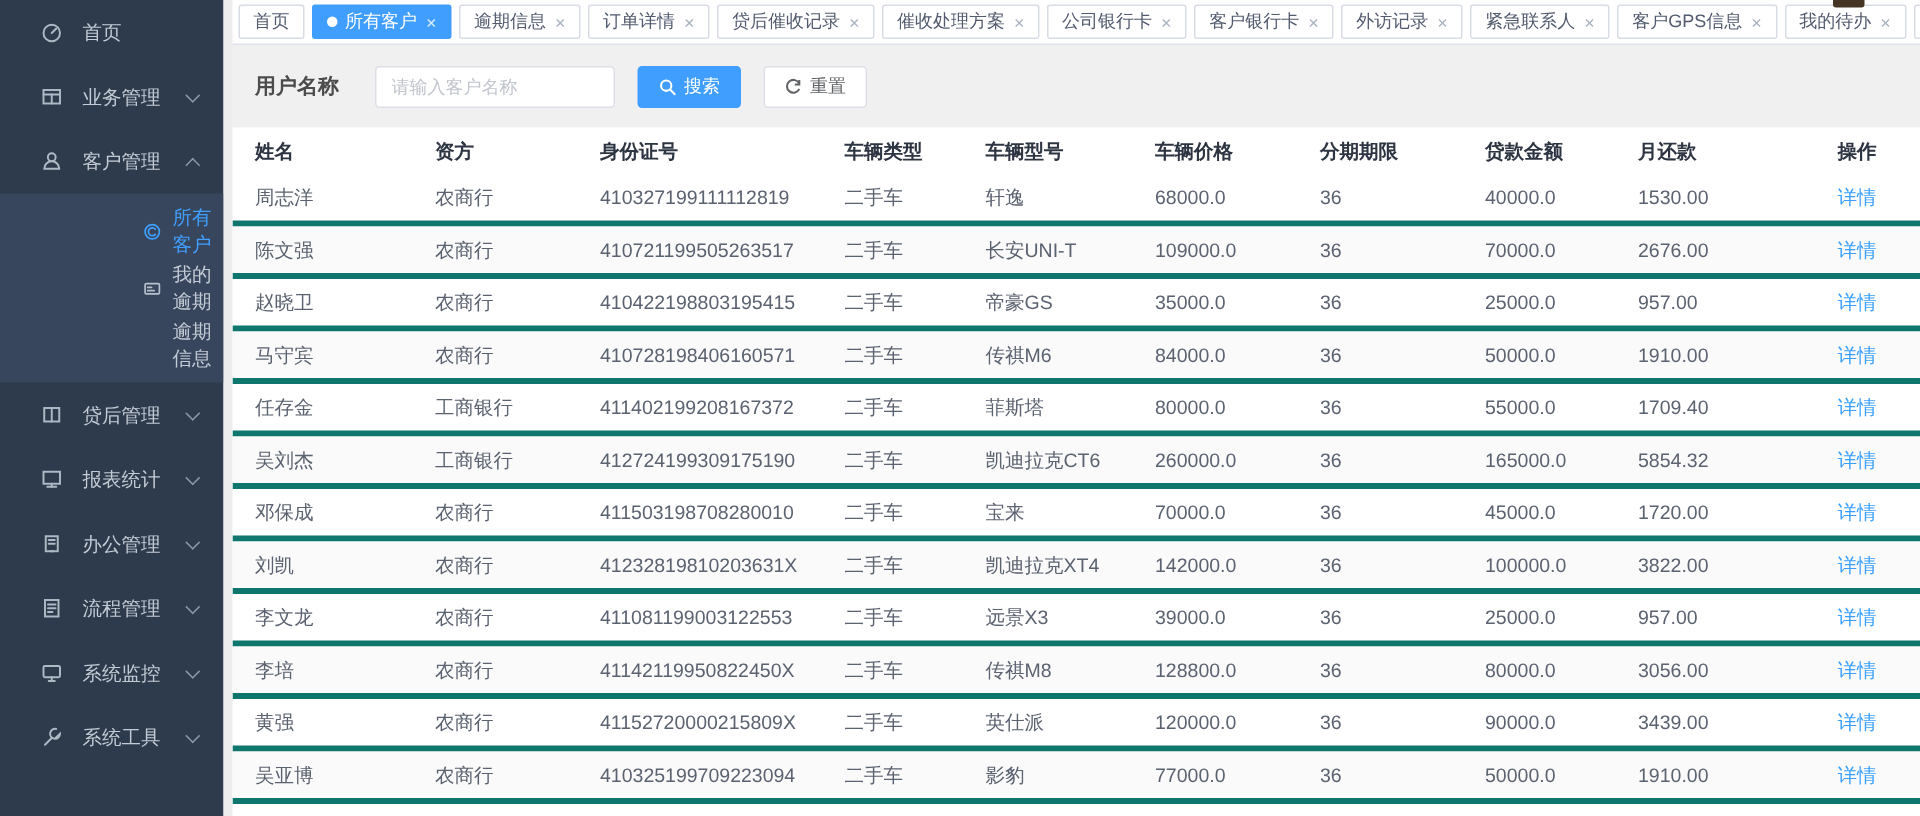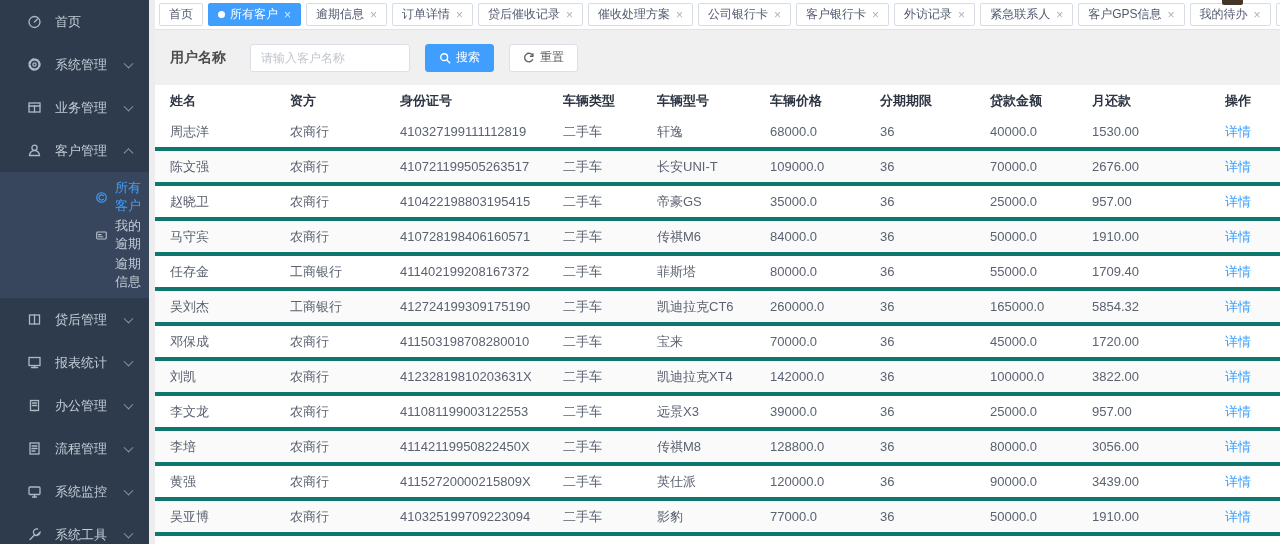--- a/index.html
+++ b/index.html
@@ -77,30 +77,20 @@
   <aside class="sidebar">
     <nav id="sidebar-menu">
         <div class="s-item">
           <span class="s-icon">
             <svg viewBox="0 0 15 15" fill="none" stroke="currentColor" stroke-width="1.3" stroke-linecap="round">
               <circle cx="7.5" cy="8" r="5.5"></circle>
               <line x1="7.5" y1="8" x2="10.5" y2="5"></line>
             </svg>
           </span>
           <span>首页</span>
-        </div>
-        <div class="s-item">
-          <span class="s-icon">
-            <svg viewBox="0 0 15 15" fill="none" stroke="currentColor" stroke-width="1.3" stroke-linecap="round">
-              <circle cx="7.5" cy="7.5" r="5" stroke-width="2.4" stroke-dasharray="2.2 1.8"></circle>
-              <circle cx="7.5" cy="7.5" r="1.6"></circle>
-            </svg>
-          </span>
-          <span>系统管理</span>
-          <span class="chev"></span>
         </div>
         <div class="s-item">
           <span class="s-icon">
             <svg viewBox="0 0 15 15" fill="none" stroke="currentColor" stroke-width="1.3" stroke-linecap="round">
               <rect x="2" y="3" width="11" height="9"></rect>
               <line x1="2" y1="6" x2="13" y2="6"></line>
               <line x1="7.5" y1="6" x2="7.5" y2="12"></line>
             </svg>
           </span>
           <span>业务管理</span>

